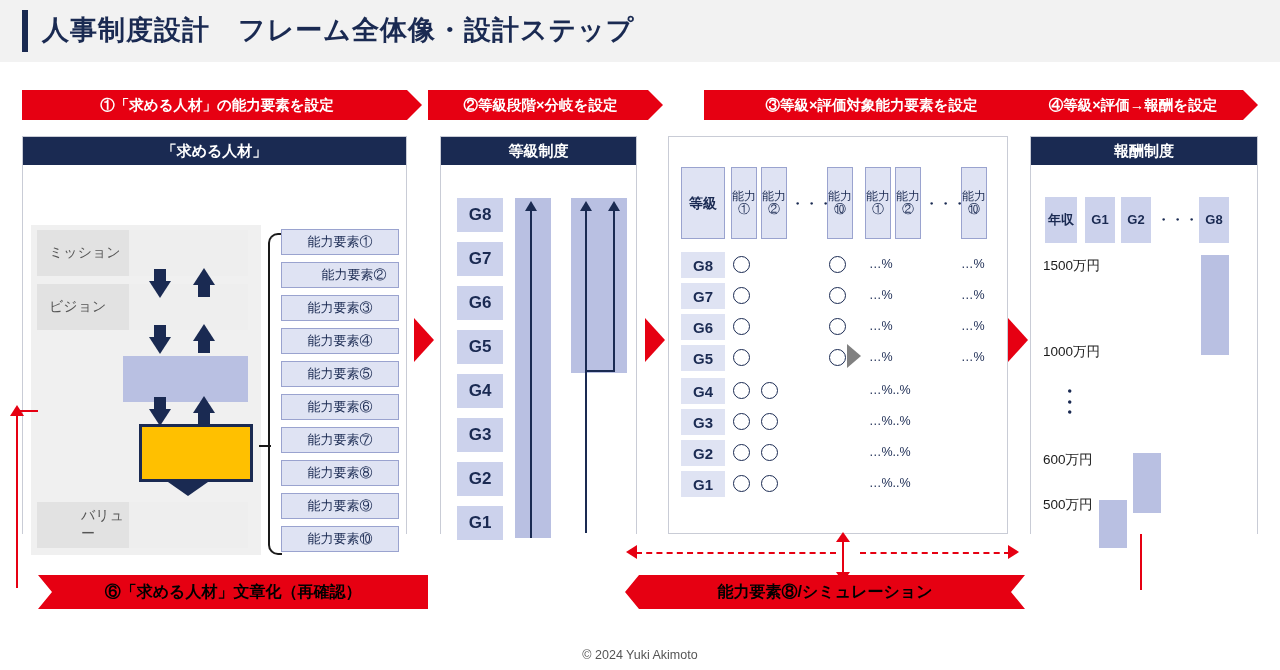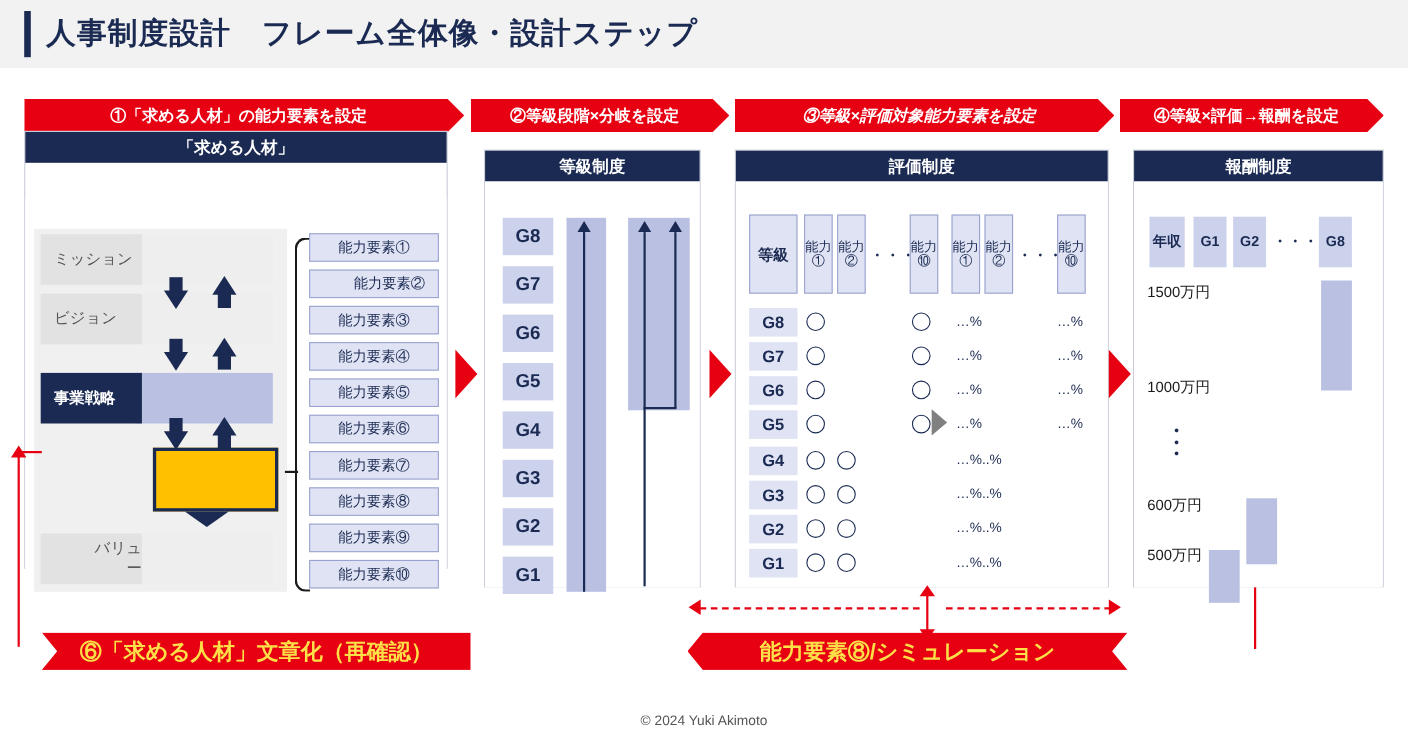--- a/index.html
+++ b/index.html
@@ -133,22 +133,22 @@
 
   
   .big-arrow {
     position: absolute; width: 0; height: 0;
     border-top: 22px solid transparent; border-bottom: 22px solid transparent;
     border-left: 20px solid #e60012;
   }
 
   
   .bottom-banner {
-    position: absolute; height: 34px; background: #e60012; color: #fde047;
-    font-size: 20px; font-weight: bold;
+    position: absolute; height: 34px; background: #e60012; color: #000000;
+    font-size: 16px; font-weight: bold;
     display: flex; align-items: center; justify-content: center;
   }
   .bb-left {
     clip-path: polygon(0 0, 100% 0, 100% 100%, 0 100%, 14px 50%);
   }
   .bb-right {
     clip-path: polygon(14px 0, 100% 0, calc(100% - 14px) 50%, 100% 100%, 14px 100%, 0 50%);
   }
 
   .footer {
@@ -165,37 +165,36 @@
 <body>
 
 <div class="top-rule"></div>
 <div class="header">
   <div class="header-bar"></div>
   <div class="header-title">人事制度設計　フレーム全体像・設計ステップ</div>
 </div>
 
 <div class="step" style="left:22px; top:90px; width:400px;">①「求める人材」の能力要素を設定</div>
 <div class="step" style="left:428px; top:90px; width:235px;">②等級段階×分岐を設定</div>
-<div class="step" style="left:668px; top:90px; width:345px;font-style:italic;">③等級×評価対象能力要素を設定</div>
+<div class="step" style="left:704px; top:90px; width:345px;">③等級×評価対象能力要素を設定</div>
 <div class="step" style="left:1018px; top:90px; width:240px;">④等級×評価→報酬を設定</div>
 
-<div class="panel" style="left:22px; top:119px; width:385px; height:398px;text-align:right;">
+<div class="panel" style="left:22px; top:136px; width:385px; height:398px;">
   <div class="panel-head">「求める人材」</div>
   <div class="panel-body" style="height:369px;margin-top:32px;">
 
     <div style="position:absolute;left:8px;top:28px;width:230px;height:330px;background:#f0f0f0;"></div>
 
     <div class="mvv-strip" style="left:100px;top:33px;width:125px;"></div>
     <div class="mvv-strip" style="left:100px;top:87px;width:125px;"></div>
     <div class="mvv-strip blue" style="left:100px;top:159px;width:125px;"></div>
     <div class="mvv-strip" style="left:100px;top:305px;width:125px;"></div>
 
     <div class="mvv-box" style="left:14px;top:33px;">ミッション</div>
     <div class="mvv-box" style="left:14px;top:87px;">ビジョン</div>
-    <div class="mvv-box dark" style="left:14px;top:159px;">事業戦略</div>
     <div class="mvv-box" style="left:14px;top:305px;padding-left:44px;">バリュー</div>
 
     <div class="yellow-box" style="left:116px;top:227px;width:114px;height:58px;"></div>
     <div style="position:absolute;left:145px;top:285px;width:0;height:0;border-left:20px solid transparent;border-right:20px solid transparent;border-top:14px solid #1a2a52;"></div>
 
     <div style="position:absolute;left:126px;top:84px;width:0;height:0;border-left:11px solid transparent;border-right:11px solid transparent;border-top:17px solid #1a2a52;"></div>
     <div style="position:absolute;left:131px;top:72px;width:12px;height:14px;background:#1a2a52;"></div>
     <div style="position:absolute;left:170px;top:71px;width:0;height:0;border-left:11px solid transparent;border-right:11px solid transparent;border-bottom:17px solid #1a2a52;"></div>
     <div style="position:absolute;left:175px;top:86px;width:12px;height:14px;background:#1a2a52;"></div>
 
@@ -252,21 +251,20 @@
 
     <div class="vline" style="left:172px;top:46px;height:160px;"></div>
     <div class="uparrow" style="left:167px;top:36px;"></div>
     <div class="hline" style="left:144px;top:205px;width:30px;"></div>
   </div>
 </div>
 
 <div class="big-arrow" style="left:645px; top:318px;"></div>
 
 <div class="panel" style="left:668px; top:136px; width:340px; height:398px;">
-  <div class="panel-head">評価制度</div>
   <div class="panel-body" style="height:369px;">
 
     <div class="ev-head" style="left:12px;top:30px;width:44px;height:72px;font-size:14px;font-weight:bold;">等級</div>
 
     <div class="ev-head" style="left:62px;top:30px;width:26px;height:72px;writing-mode:horizontal-tb;">能力①</div>
     <div class="ev-head" style="left:92px;top:30px;width:26px;height:72px;">能力②</div>
     <div class="dots3" style="left:122px;top:58px;font-size:13px;">・・・</div>
     <div class="ev-head" style="left:158px;top:30px;width:26px;height:72px;">能力⑩</div>
 
     <div class="ev-head" style="left:196px;top:30px;width:26px;height:72px;">能力①</div>

